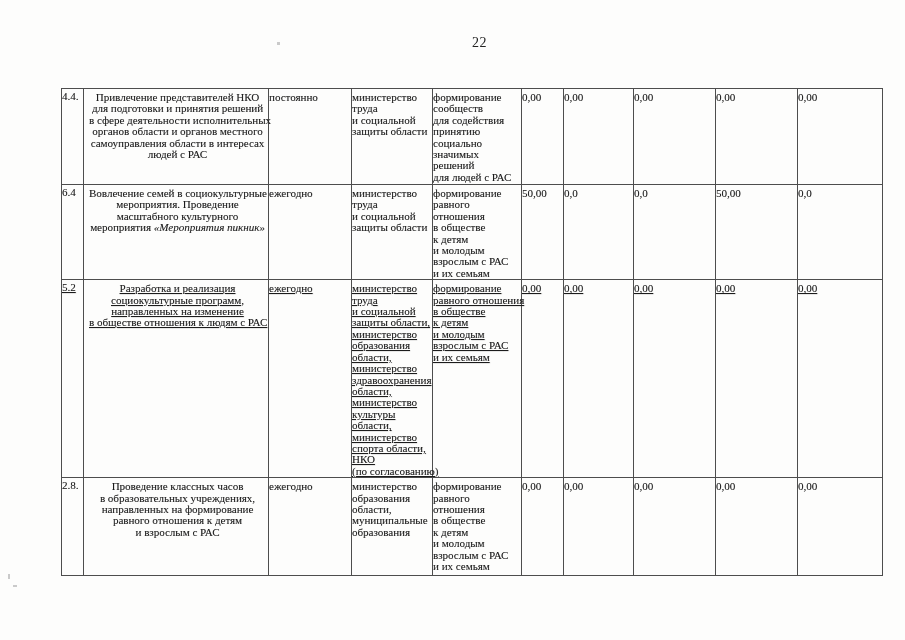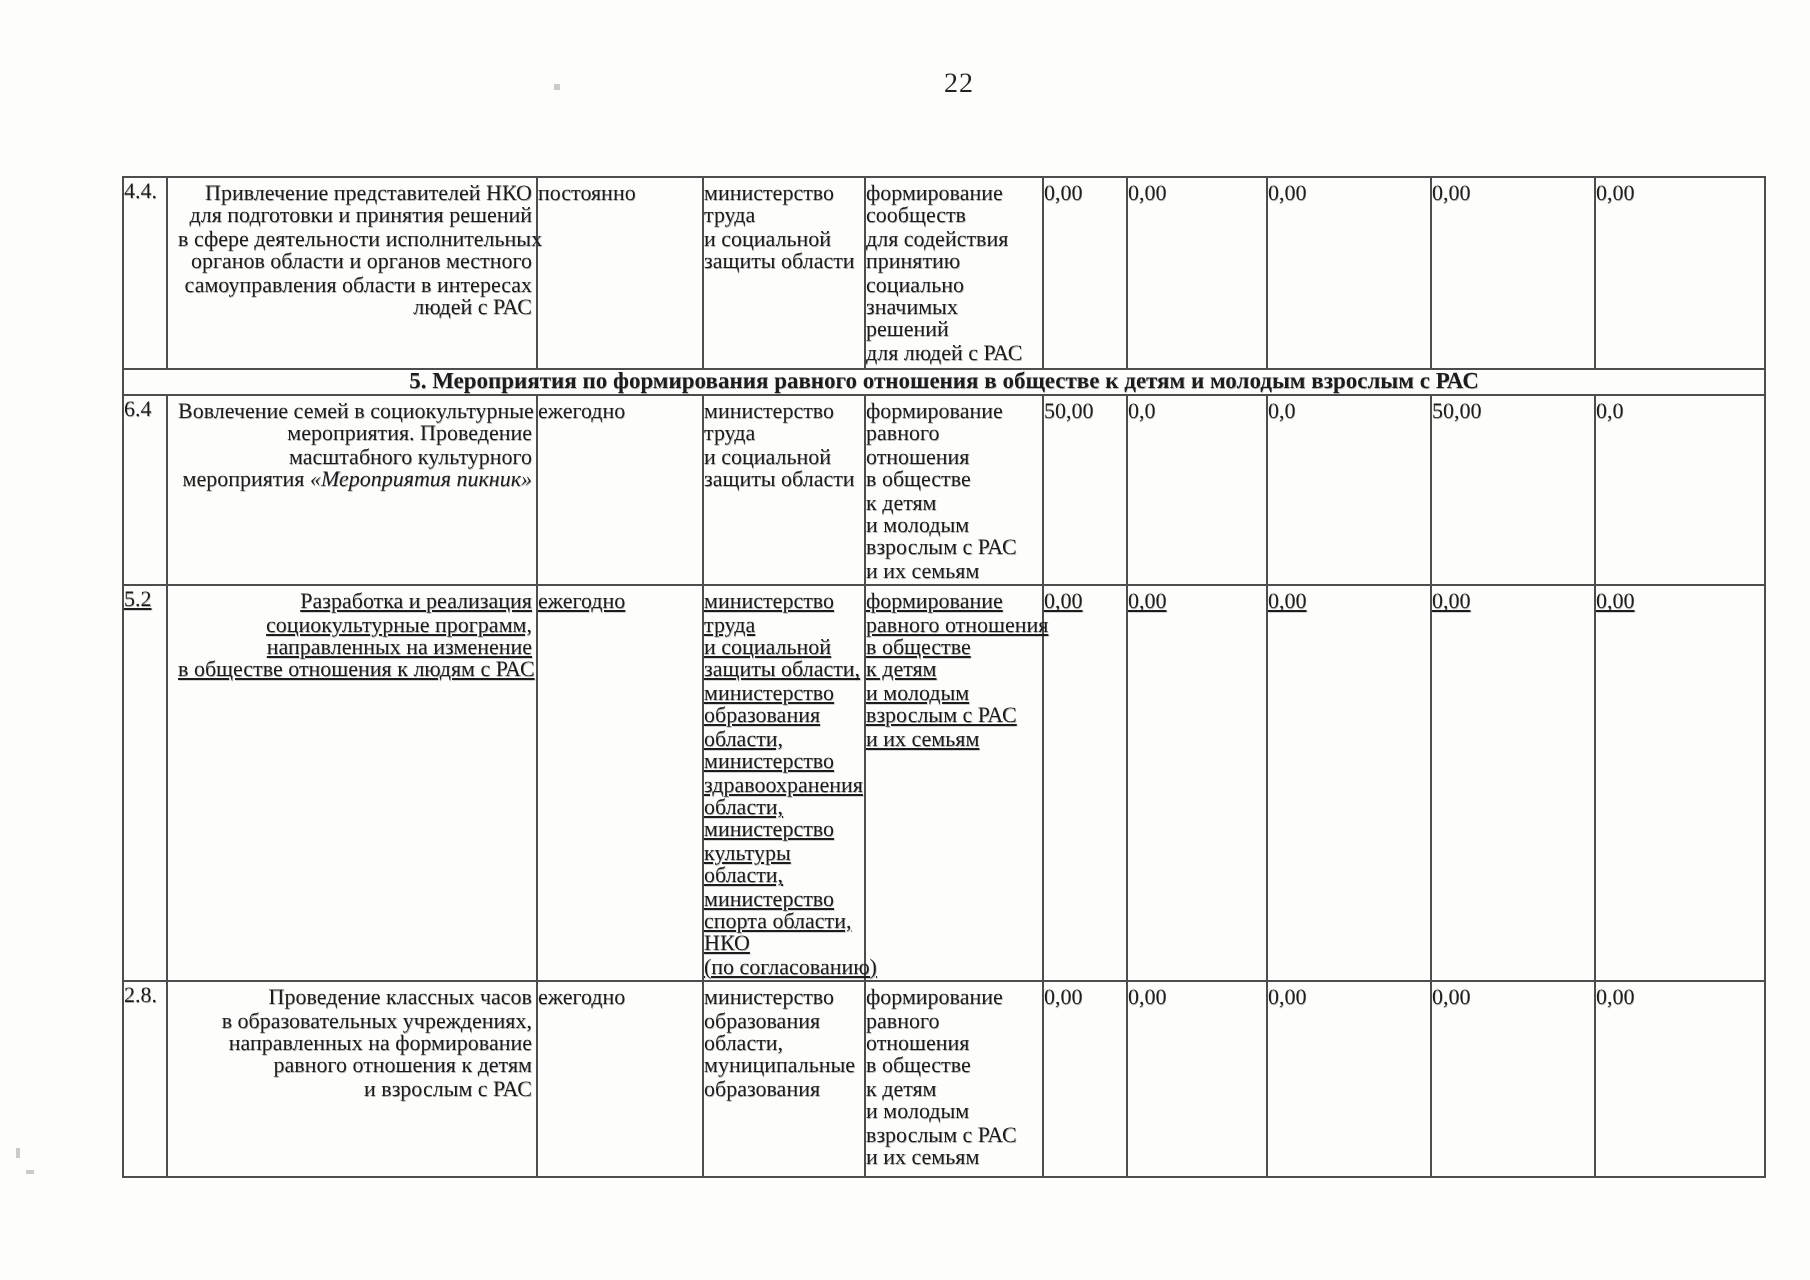--- a/index.html
+++ b/index.html
@@ -39,21 +39,21 @@
     line-height: 11.4px;
     white-space: pre;
     padding: 3px 0 0 0;
     text-shadow: 0.3px 0.3px 0 rgba(45,45,45,0.35);
   }
   td.c-num {
     padding-top: 2px;
     font-size: 11px;
   }
   td.c-act {
-    text-align: right;
+    text-align: center;
     padding-left: 5px;
     padding-right: 2px;
     margin-left: 48px;
   }
   tr.r0 { height: 96px; }
   tr.rs { height: 13px; }
   tr.r1 { height: 95px; }
   tr.r2 { height: 196px; text-decoration: underline; }
   tr.r3 { height: 98px; }
   td.section-td {
@@ -113,23 +113,20 @@
 социально
 значимых
 решений
 для людей с РАС</td>
       <td class="c-val">0,00</td>
       <td class="c-val">0,00</td>
       <td class="c-val">0,00</td>
       <td class="c-val">0,00</td>
       <td class="c-val">0,00</td>
     </tr>
-    <tr class="rs">
-      <td class="section-td" colspan="10">5. Мероприятия по формирования равного отношения в обществе к детям и молодым взрослым с РАС</td>
-    </tr>
     <tr class="r1">
       <td class="c-num">6.4</td>
       <td class="c-act"><span>Вовлечение семей в социокультурные
 мероприятия. Проведение
 масштабного культурного
 мероприятия </span><span class="italic">«Мероприятия пикник»</span></td>
       <td class="c-per">ежегодно</td>
       <td class="c-exe">министерство
 труда
 и социальной

